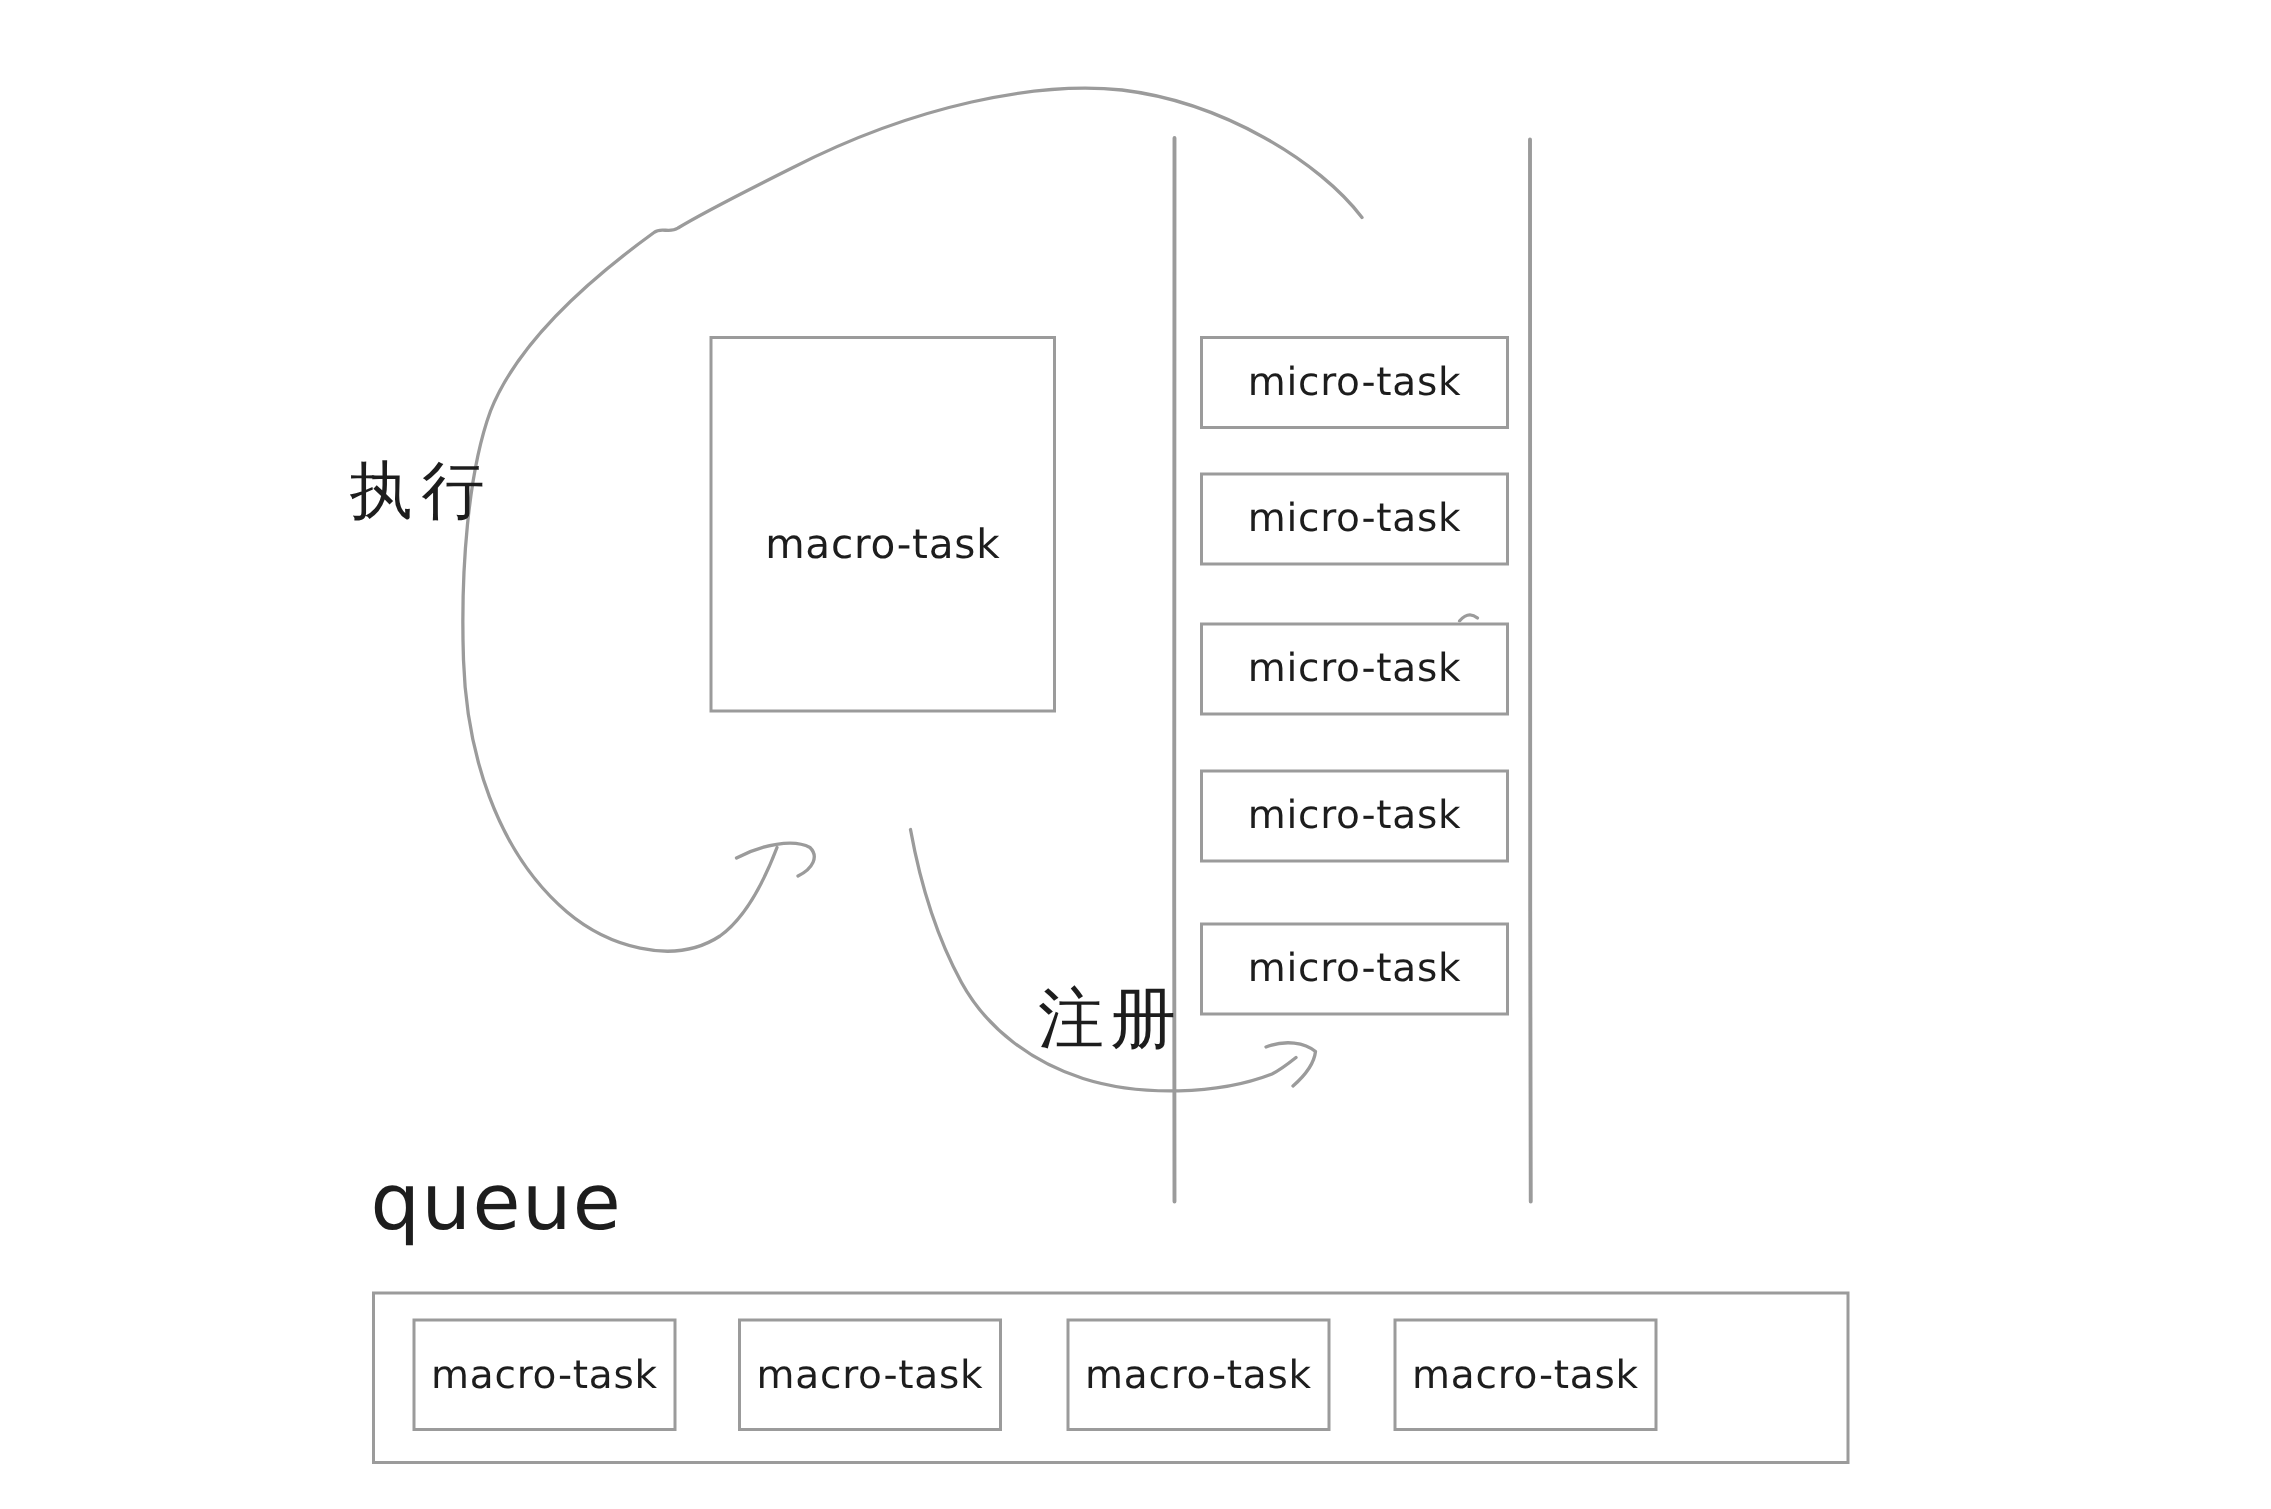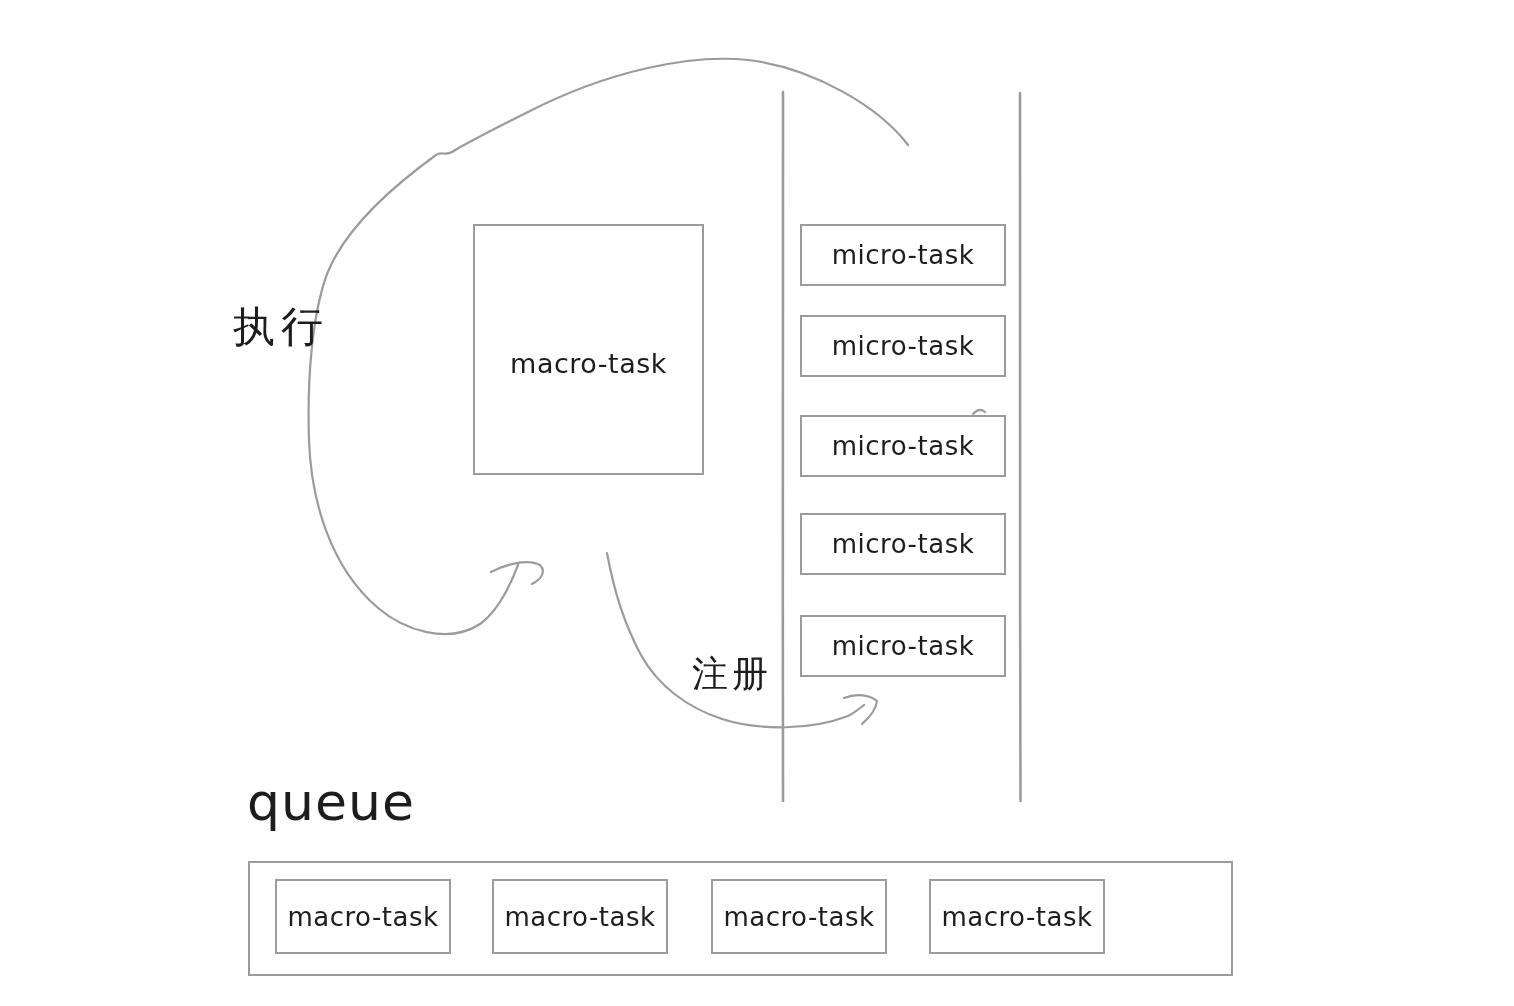--- a/index.html
+++ b/index.html
@@ -62,21 +62,21 @@
   .micro-2 { top: 415px; }
   .micro-3 { top: 513px; }
   .micro-4 { top: 615px; }
 
   .hand-label {
     position: absolute;
     color: var(--text);
     white-space: nowrap;
   }
   .execute-label { left: 233px; top: 269px; font-size: 42px; letter-spacing: 6px; margin-top: 30px; }
-  .register-label { left: 692px; top: 650px; font-size: 36px; letter-spacing: 4px; }
+  .register-label { left: 692px; top: 650px; font-size: 44px; letter-spacing: 4px; }
   .queue-label { left: 247px; top: 772px; font-size: 52px; letter-spacing: 1px; }
 
   .queue-outer {
     position: absolute;
     left: 248px; top: 861px;
     width: 985px; height: 115px;
     border: 2px solid var(--stroke);
     background: var(--background);
   }
   .queue-item {

